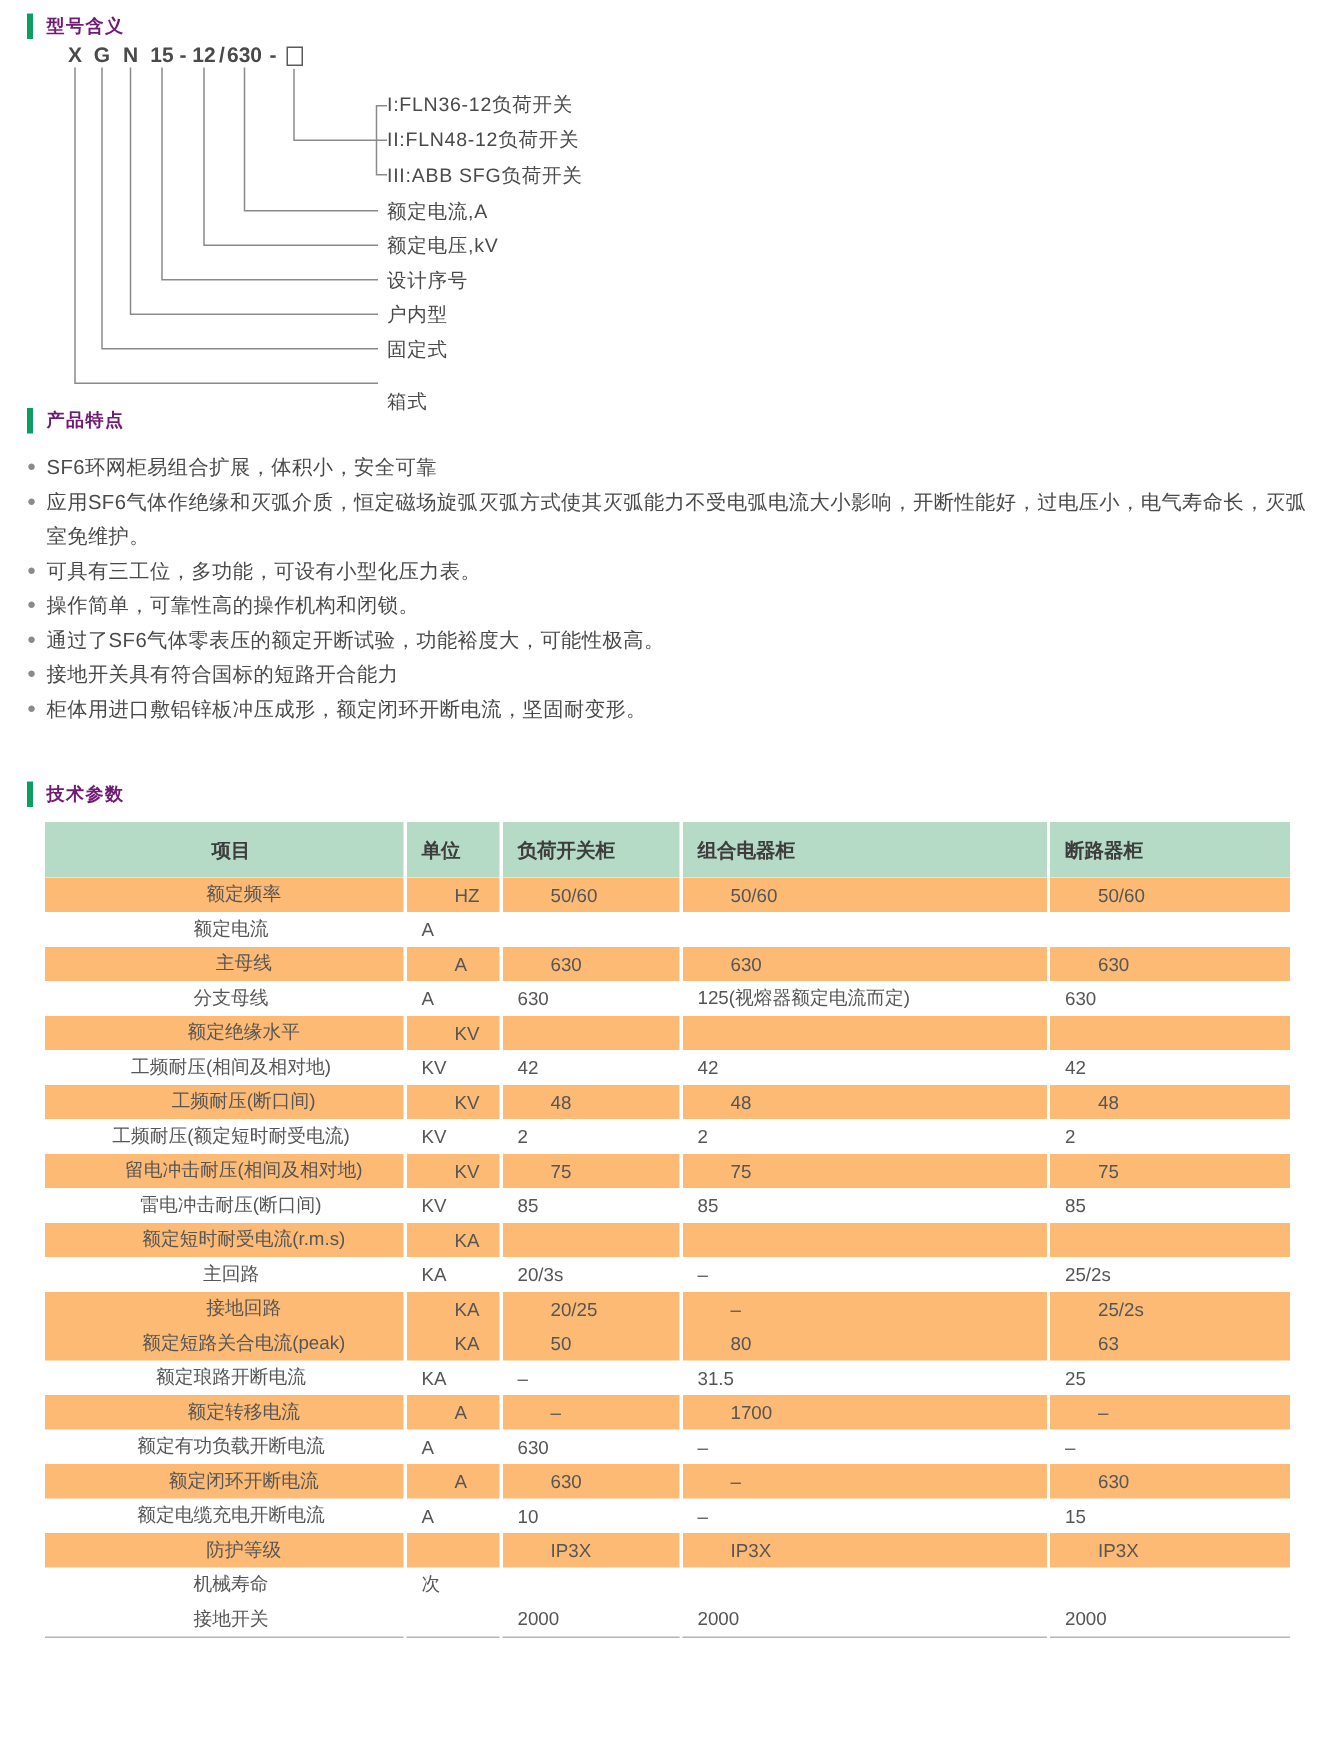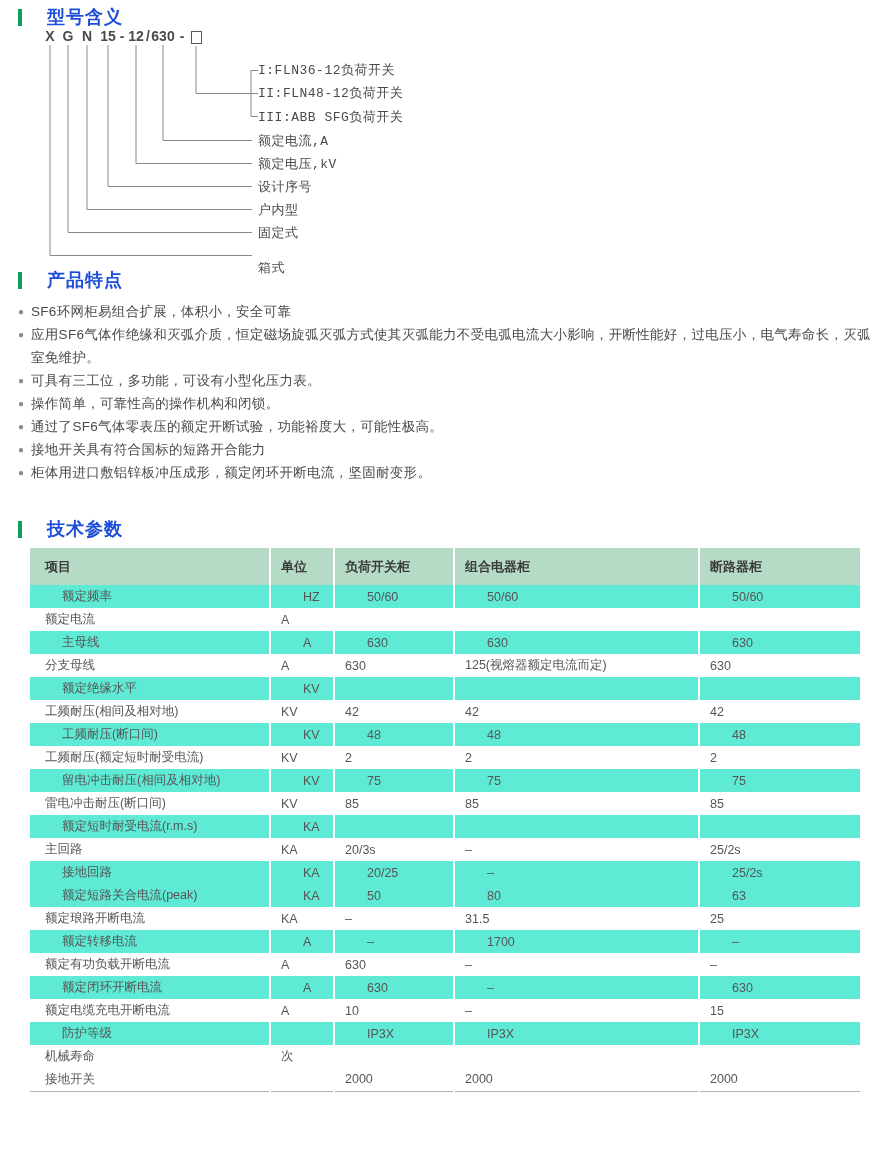--- a/index.html
+++ b/index.html
@@ -6,48 +6,48 @@
   html,body { background:#ffffff; }
   body {
     width:890px; height:1169px;
     font-family:"Liberation Sans","DejaVu Sans",sans-serif;
     color:#4f4f4f; overflow:hidden;
     padding-top:6px;
   }
   
   .sec-title { display:flex; align-items:center; margin-left:18px; height:22px; }
   .sec-bar { width:4px; height:17px; background:#0c9e60; margin-right:9px; }
-  .sec-text { font-size:18px; font-weight:bold; color:#1d4ed8; letter-spacing:1px;margin-left:16px; }
+  .sec-text { font-size:12px; font-weight:bold; color:#701a75; letter-spacing:1px; }
 
   
   .diagram { position:relative; margin-left:30px; height:241px; width:840px; }
   .diagram svg { position:absolute; left:0; top:0; }
   .code-part { position:absolute; top:0; transform:translateX(-50%);
     font-size:14px; font-weight:bold; color:#4a4a4a; white-space:nowrap; }
   .code-box { position:absolute; top:3px; width:11px; height:13px;
     border:1.5px solid #5a5a5a; background:#fff; }
   .dg-label { position:absolute; left:228px; transform:translateY(-50%);
-    font-size:13px; color:#4a4a4a; white-space:nowrap; letter-spacing:0.5px;font-family:Liberation Mono, monospace; }
+    font-size:13px; color:#4a4a4a; white-space:nowrap; letter-spacing:0.5px; }
 
   
   .features { list-style:none; margin:9px 18px 0 18px; }
   .features li { position:relative; padding-left:13px; font-size:13.5px;
     line-height:23px; color:#4a4a4a; letter-spacing:0.3px; }
   .features .bullet { position:absolute; left:0; top:0; font-size:10px; color:#8a8a8a; }
 
   
   .specs-wrap { margin:8px 30px 0 30px; }
   table { border-collapse:collapse; width:830px; table-layout:fixed;
     border-bottom:1px solid #b5b5b5; }
   th, td { text-align:left; font-weight:normal; height:23px; padding:0 6px 0 10px;
     font-size:12.5px; color:#565656; white-space:nowrap; overflow:hidden; }
   th { background:#b5dac6; height:37px; color:#3d3d3d; font-weight:bold; font-size:13px; }
-  th:first-child, td:first-child { padding-left:15px; }
+  th:first-child, td:first-child { padding-left:15px;text-align:center; }
   th + th, td + td { border-left:2px solid #ffffff; }
-  tr.alt td { background:#5eead4;padding-left:32px; }
+  tr.alt td { background:#fdba74;padding-left:32px; }
 </style>
 </head>
 <body>
 
 <div class="sec-title">
   <span class="sec-bar"></span>
   <span class="sec-text">型号含义</span>
 </div>
 
 <div class="diagram">

